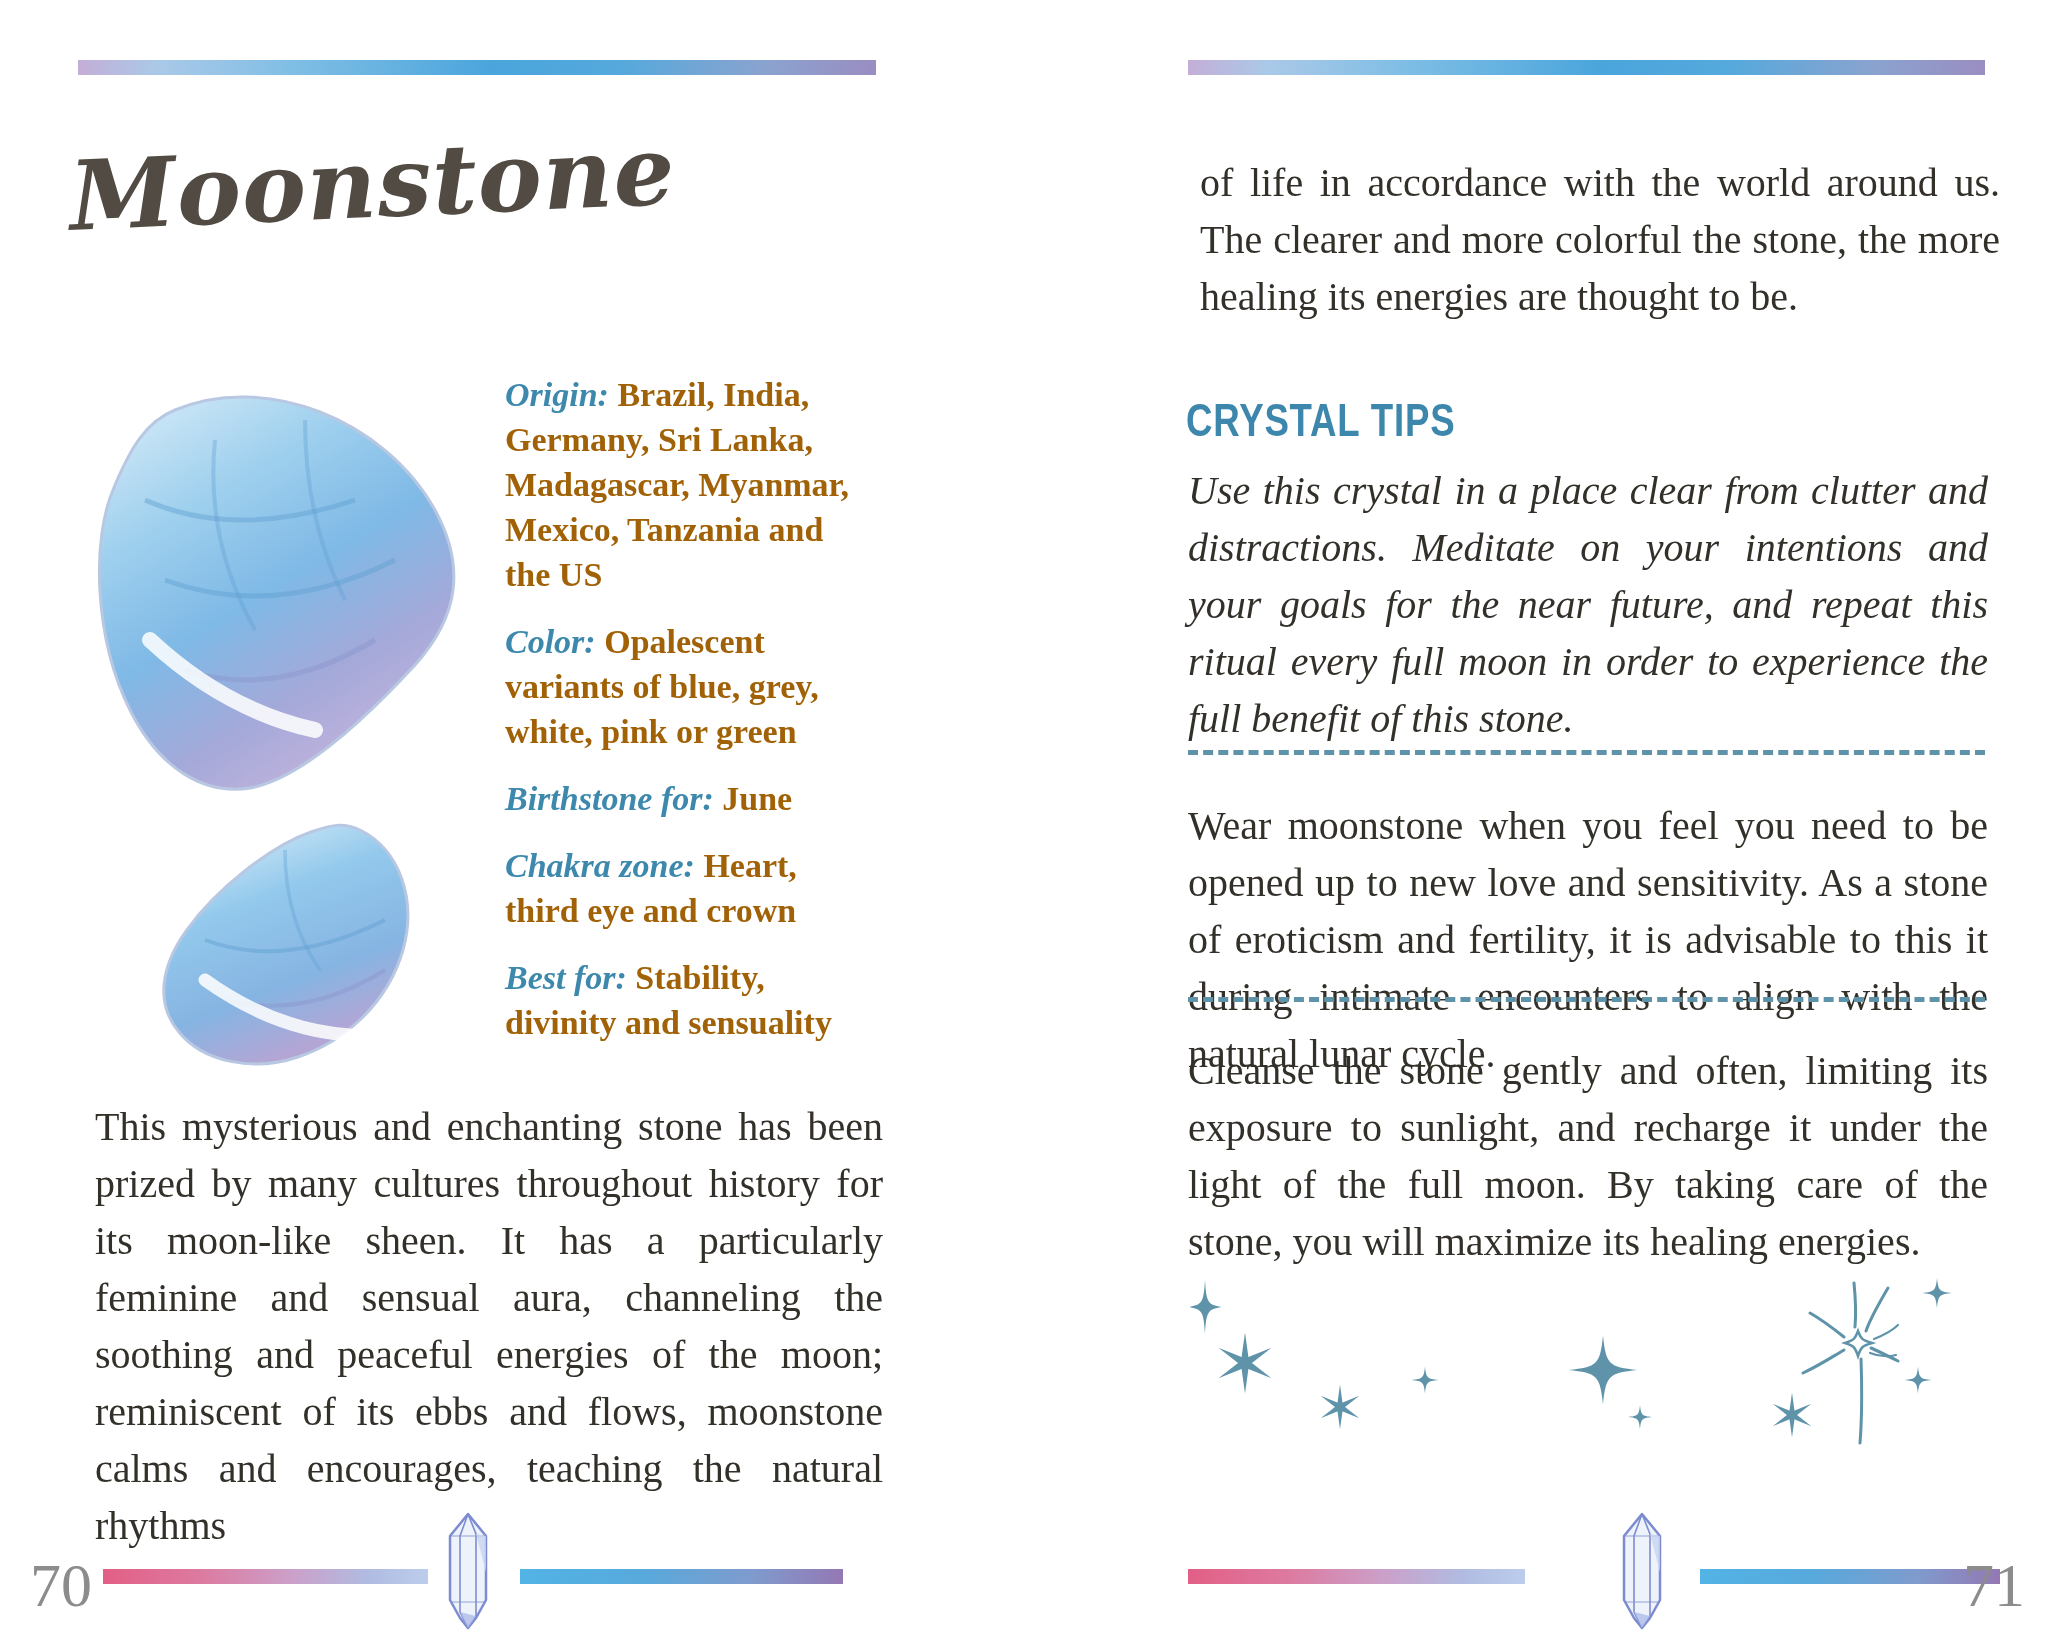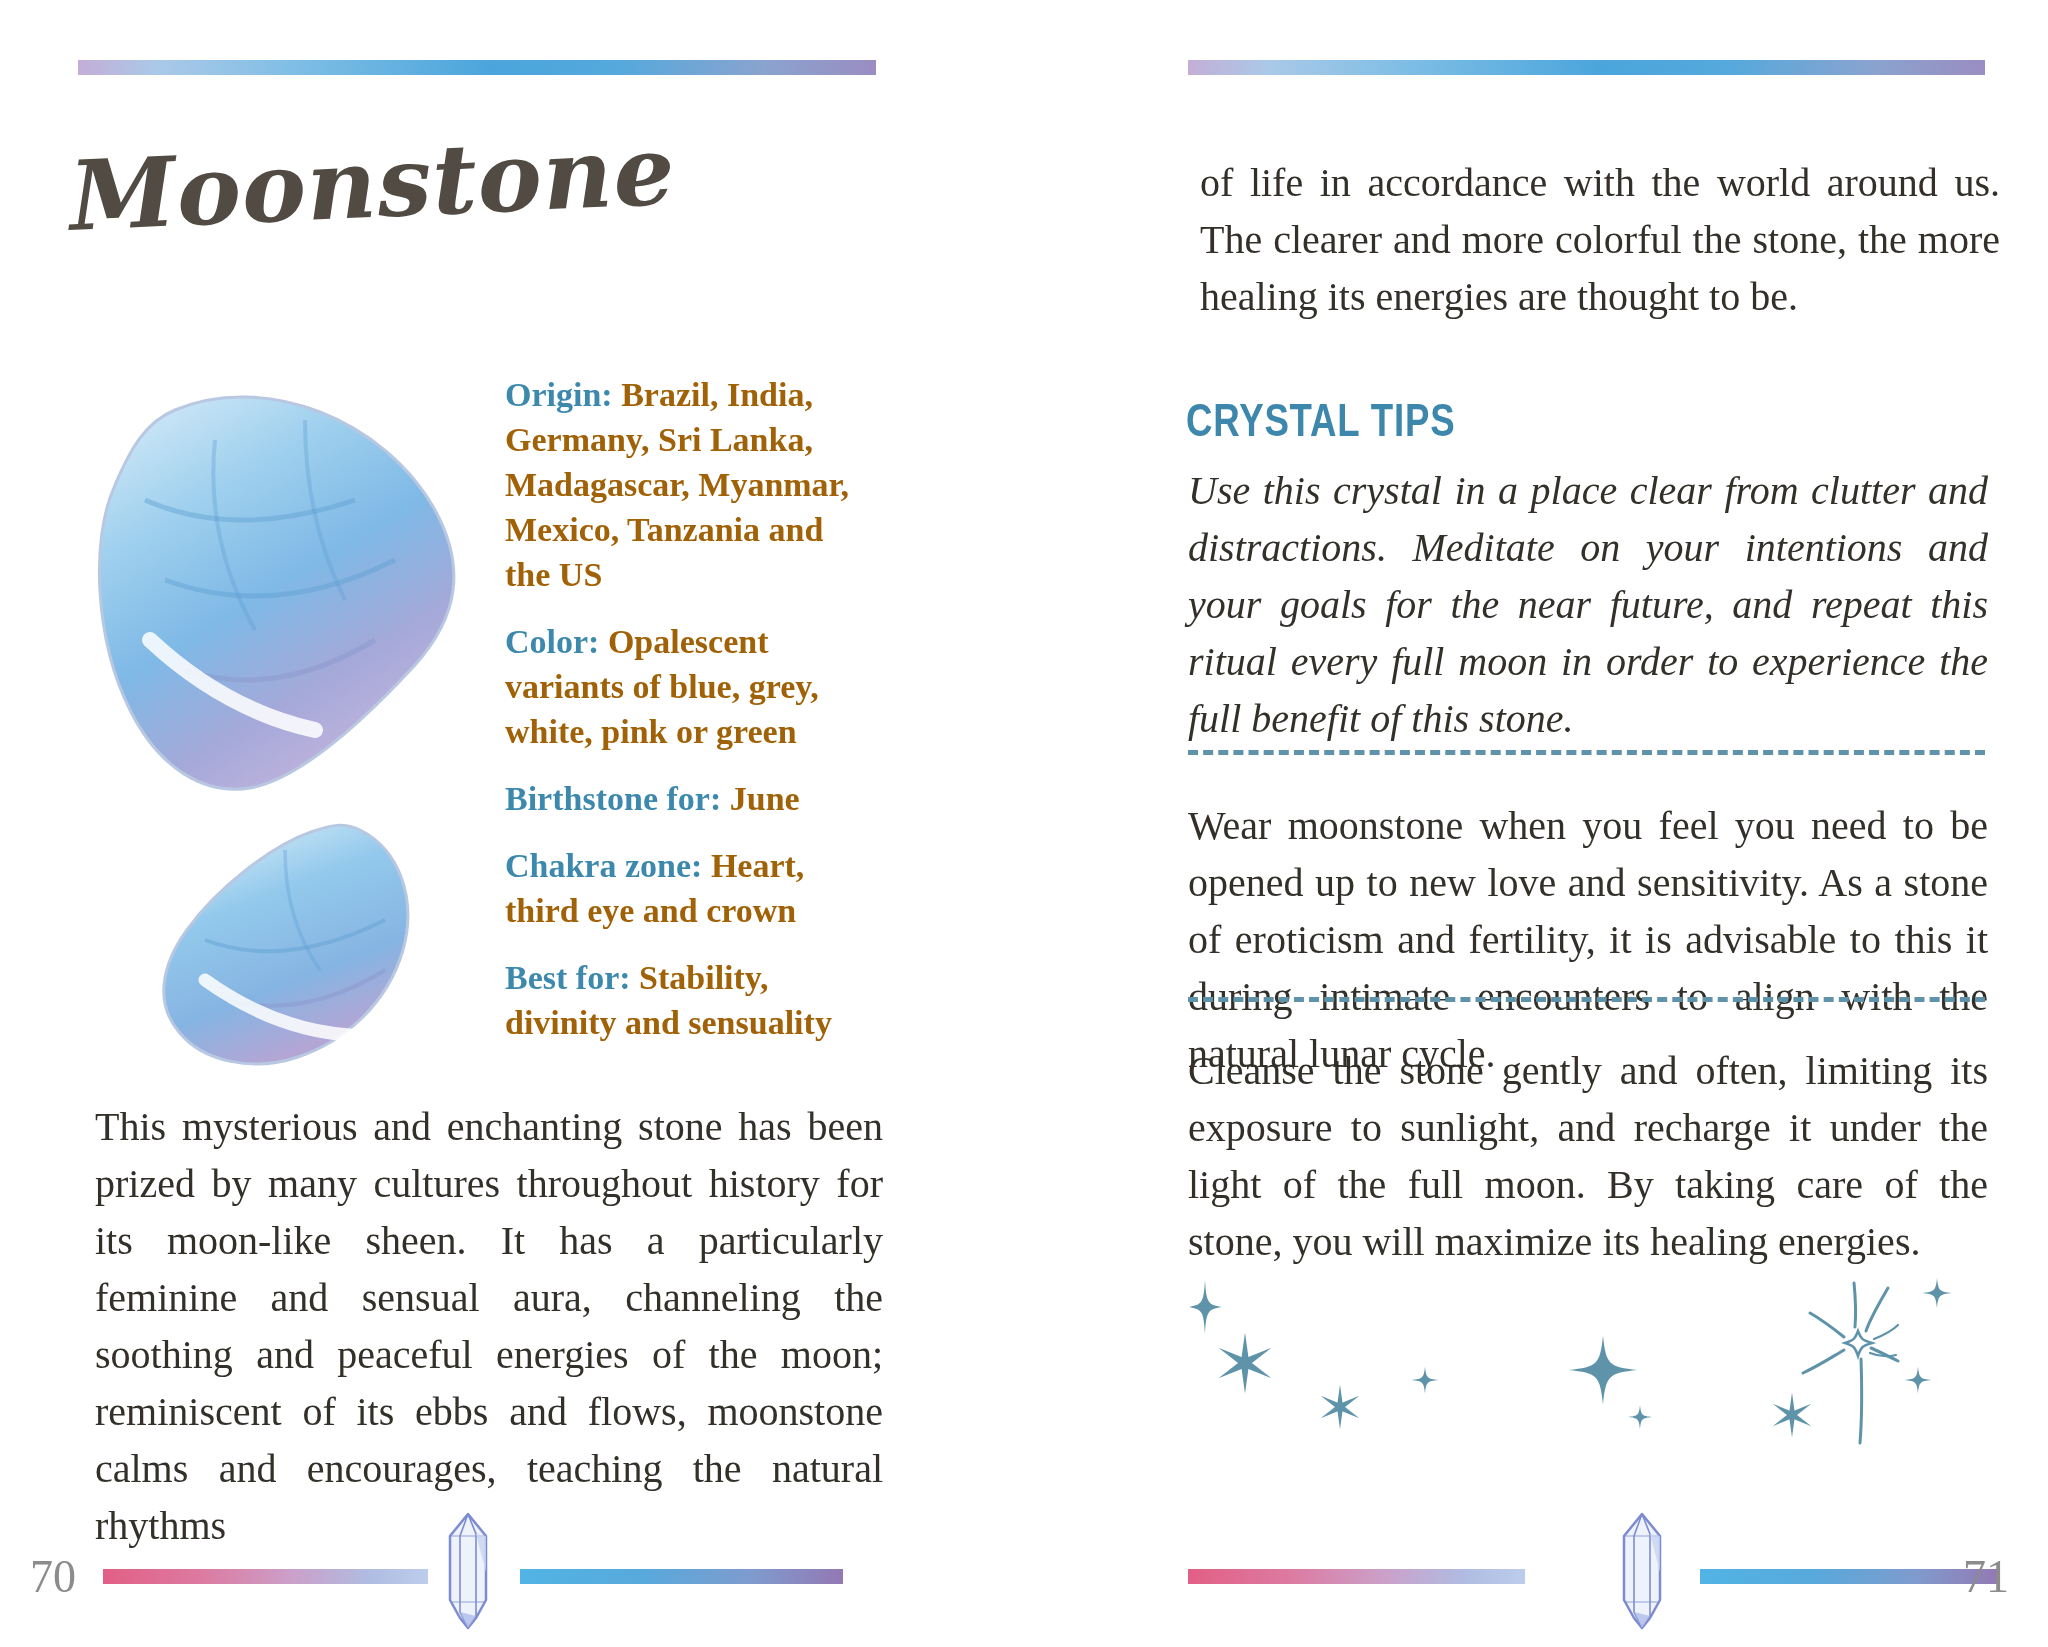--- a/index.html
+++ b/index.html
@@ -42,21 +42,21 @@
   }
 
   
   .info-list{width:358px;}
   .info-item{
     margin:0 0 22px 0;
     font-size:34px;
     line-height:45px;
     font-weight:bold;
   }
-  .ilabel{color:#3d89ad;}
+  .ilabel{color:#3d89ad;font-style:italic;}
   .ivalue{color:#a16207;text-align:right;}
   .ivalue::before{content:"\00a0";}
 
   
   .para{
     margin:0;
     font-size:40px;
     line-height:57px;
     color:#33302a;
     text-align:justify;
@@ -74,21 +74,21 @@
     transform-origin:left center;
     white-space:nowrap;
   }
 
   .divider{
     height:0;
     border-top:5px dashed #5f93aa;
   }
 
   .pagenum{
-    font-size:46px;
+    font-size:62px;
     color:#8c8c8c;
   }
 </style>
 </head>
 <body>
 
 <div class="spread">
 
   <div class="abs top-bar" style="left:78px;top:60px;width:798px;"></div>
 

